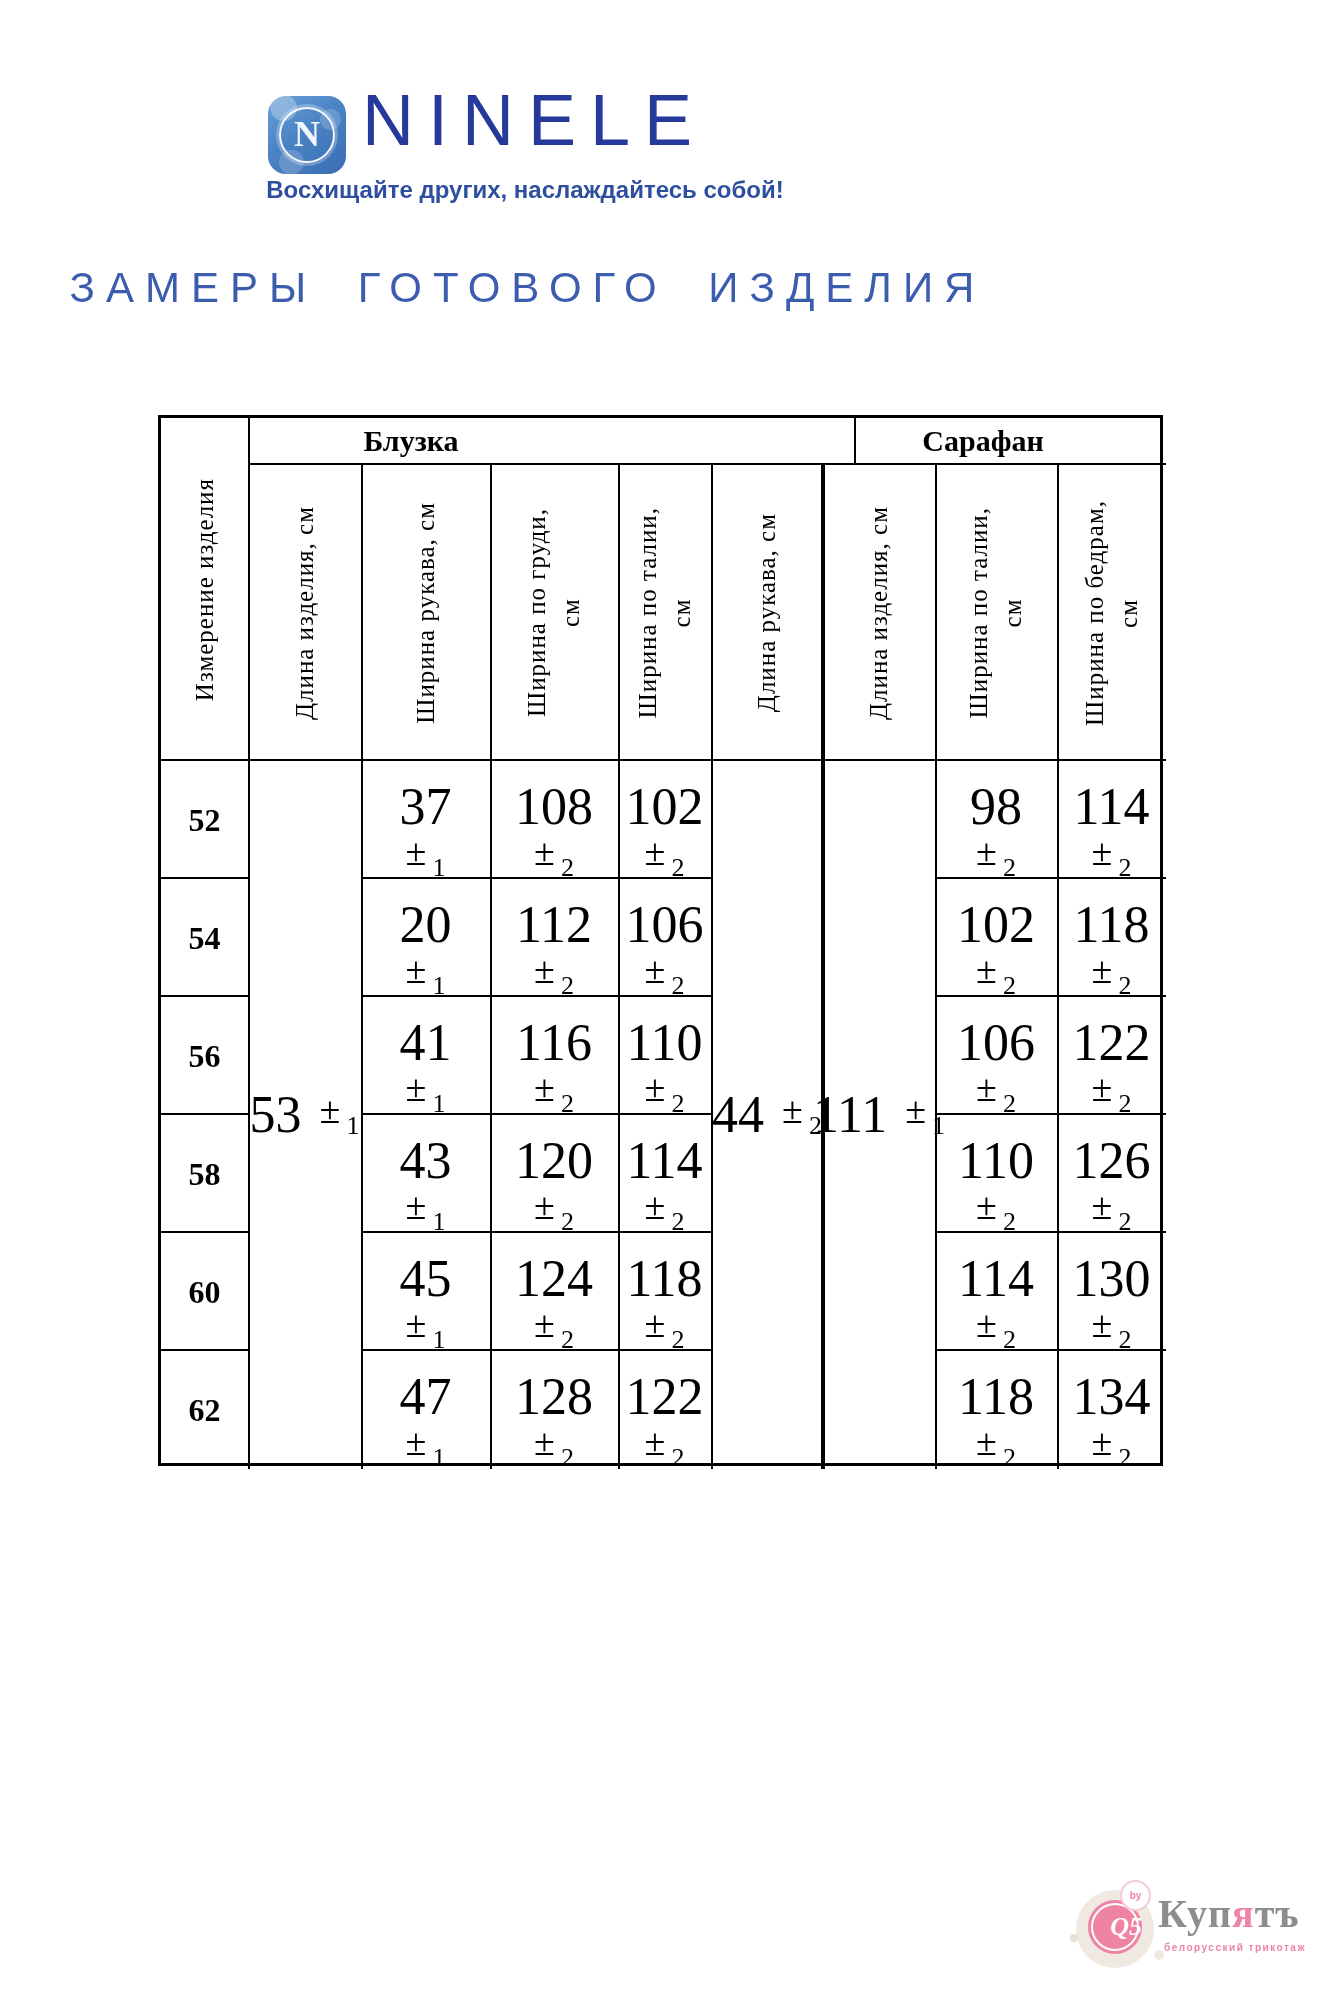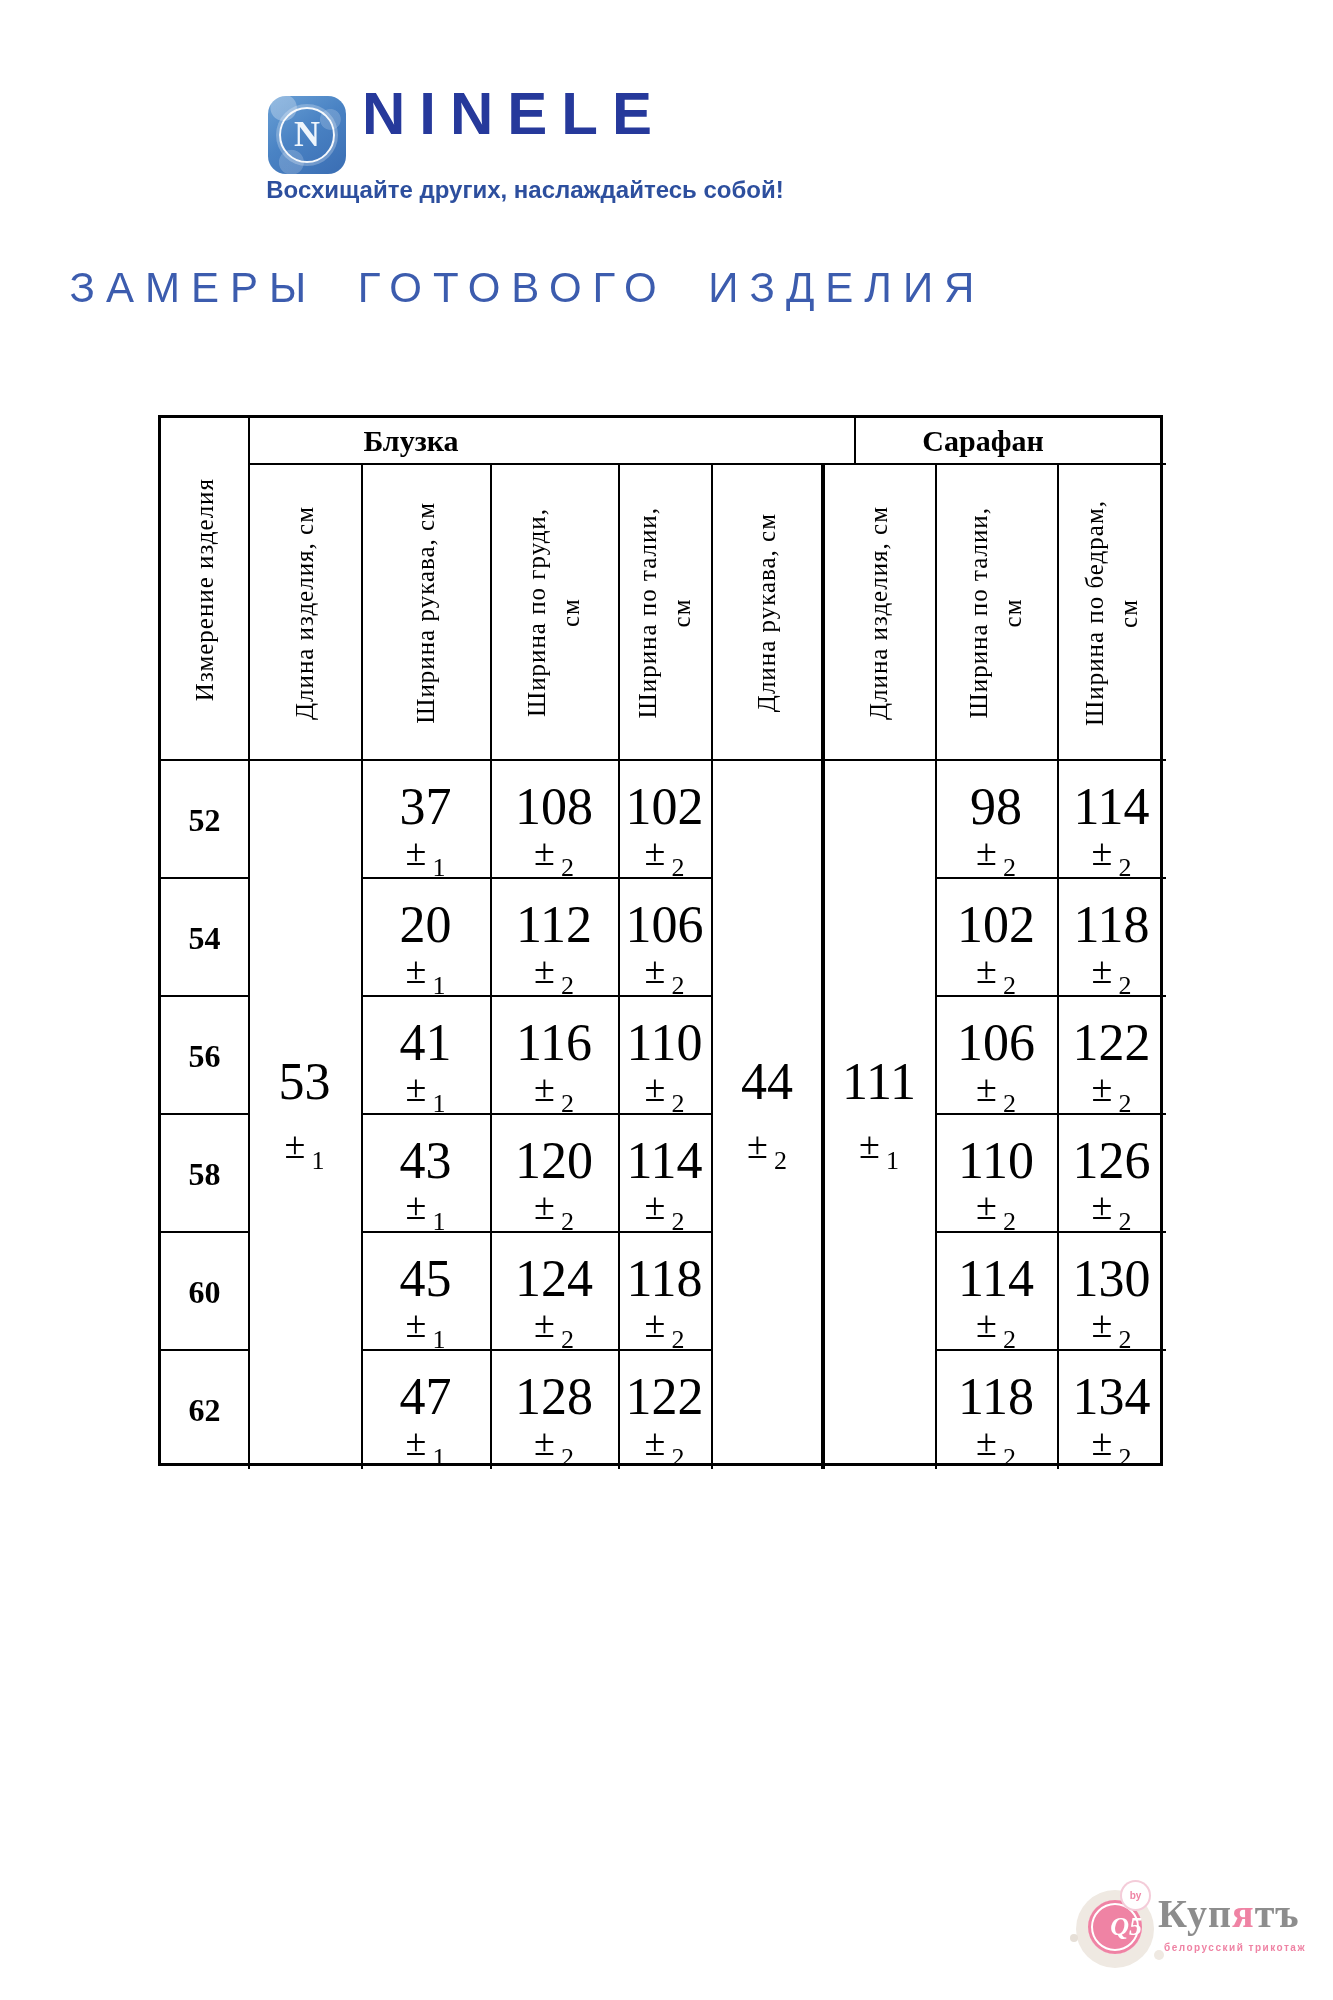--- a/index.html
+++ b/index.html
@@ -10,42 +10,42 @@
     background:
       radial-gradient(circle at 20% 15%, rgba(255,255,255,.28) 0 14%, rgba(255,255,255,0) 15%),
       radial-gradient(circle at 80% 30%, rgba(255,255,255,.18) 0 12%, rgba(255,255,255,0) 13%),
       radial-gradient(circle at 30% 85%, rgba(255,255,255,.18) 0 14%, rgba(255,255,255,0) 15%),
       linear-gradient(145deg,#6ba1d6 0%,#4a83c4 45%,#3a6db3 100%);
     display:flex;align-items:center;justify-content:center}
   .brand-icon .ring{width:52px;height:52px;border-radius:50%;border:2.5px solid rgba(255,255,255,.95);
     box-shadow:0 0 0 3px rgba(255,255,255,.25);display:flex;align-items:center;justify-content:center}
   .brand-icon .nglyph{font-family:"Liberation Serif",serif;font-size:36px;font-weight:bold;
     color:#eef5fc;line-height:1;transform:translateY(-1px)}
-  .wordmark{position:absolute;left:362px;top:84px;font-size:60px;font-weight:bold;
+  .wordmark{position:absolute;left:362px;top:84px;font-size:72px;font-weight:normal;
     letter-spacing:14px;color:#26399b;line-height:1}
   .slogan{position:absolute;left:240px;top:176px;width:570px;text-align:center;
     font-size:24px;font-weight:600;color:#2d4f9e}
   .page-title{position:absolute;left:0;top:264px;width:1055px;text-align:center;
     font-size:42px;letter-spacing:11px;word-spacing:18px;color:#3c5cae}
   
   .meas-table{position:absolute;left:158px;top:415px;width:1005px;height:1051px;
     border:3px solid #000;box-sizing:border-box;font-family:"Liberation Serif",serif;color:#000}
   .vline{position:absolute;width:2px;background:#000}
   .vline.thick{width:4px}
   .hline{position:absolute;height:2px;background:#000}
   .cell{position:absolute;display:flex;align-items:center;justify-content:center;box-sizing:border-box}
   .glabel{position:absolute;top:0;height:63px;line-height:45px;text-align:center;
     font-size:30px;font-weight:bold}
   .vtext{writing-mode:vertical-rl;transform:rotate(180deg);white-space:pre-line;
     text-align:center;font-size:25px;line-height:1.35;letter-spacing:1px}
   .colhead{top:47px;height:296px}
   .corner{left:0;top:0;width:87px;height:343px}
   .szcell{left:0;width:87px;height:118px;font-size:32px;font-weight:bold}
   .dcell{height:118px;flex-direction:column;justify-content:space-evenly;padding:20px 0}
-  .mcell{top:343px;height:708px;flex-direction:column;justify-content:center;gap:18px}
+  .mcell{top:343px;height:708px;flex-direction:row;justify-content:center;gap:18px}
   .val{font-size:52px;line-height:1}
   .tol{font-size:38px;line-height:1}
   .tol .sub{font-size:26px;vertical-align:-11px;margin-left:6px}
   .c3{left:200px;width:129px}.c4{left:329px;width:128px}.c5{left:457px;width:93px}
   .c8{left:774px;width:122px}.c9{left:896px;width:109px}
   .r0{top:343px}.r1{top:461px}.r2{top:579px}.r3{top:697px}.r4{top:815px}.r5{top:933px}
   
   .wm{position:absolute;left:1070px;top:1868px;width:240px;height:115px}
   .wm .glow{position:absolute;left:6px;top:22px;width:78px;height:78px;border-radius:50%;
     background:#efe9e2}

